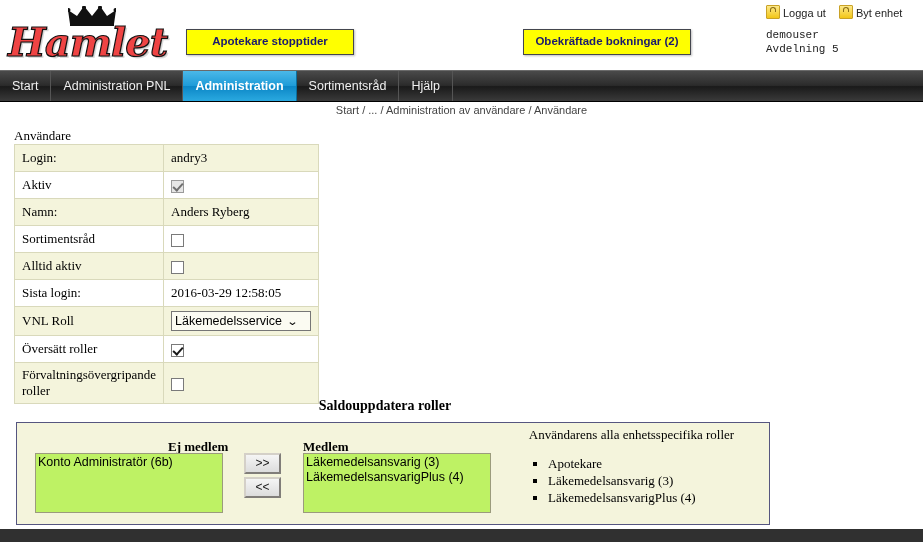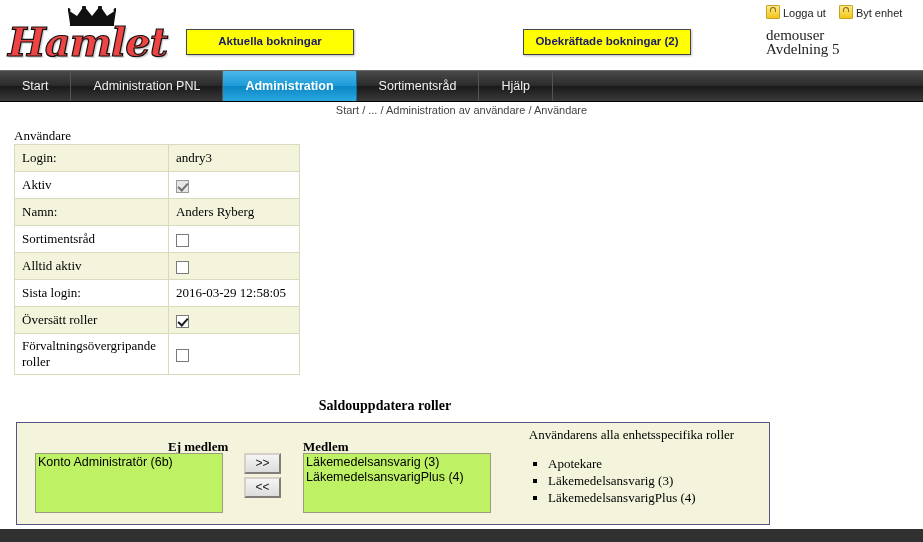--- a/index.html
+++ b/index.html
@@ -103,43 +103,43 @@
     width: 4px;
     height: 4px;
     border: 1.5px solid #8a6d18;
     border-bottom: none;
     border-radius: 3px 3px 0 0;
   }
   .acct-user {
     position: absolute;
     left: 766px;
     top: 28px;
-    font-family: Liberation Serif, serif;
-    font-size: 15px;
+    font-family: Liberation Mono, monospace;
+    font-size: 11px;
     color: #222;
     line-height: 14px;
   }
 
   
   .nav {
     position: absolute;
     left: 0;
     top: 70px;
     width: 923px;
     height: 30px;
     background: linear-gradient(#4a4a4a 0%, #2b2b2b 48%, #1a1a1a 52%, #3a3a3a 100%);
     border-top: 1px solid #6a6a6a;
     border-bottom: 1px solid #000;
     display: flex;
     align-items: stretch;
   }
   .nav-item {
     display: flex;
     align-items: center;
-    padding: 0 22px;
+    padding: 0 12px;
     color: #f0f0f0;
     font-family: "Liberation Sans", sans-serif;
     font-size: 12.5px;
     border-right: 1px solid #555;
     cursor: pointer;
     white-space: nowrap;
   }
   .nav-item.active {
     background: linear-gradient(#4bb8e8 0%, #1d9bd8 50%, #0b86c6 51%, #2aa9e0 100%);
     color: #ffffff;
@@ -330,21 +330,21 @@
       <path d="M2 18 L0 4 L9 10 L16 0 L24 10 L32 0 L39 10 L48 4 L46 18 Z" fill="#111"></path>
       <rect x="2" y="16" width="44" height="4" fill="#111"></rect>
       <circle cx="16" cy="1.5" r="2" fill="#111"></circle>
       <circle cx="32" cy="1.5" r="2" fill="#111"></circle>
       <circle cx="0.5" cy="4" r="2" fill="#111"></circle>
       <circle cx="47.5" cy="4" r="2" fill="#111"></circle>
     </svg>
     <div class="logo-word">Hamlet</div>
   </div>
 
-  <div class="btn-yellow" id="btn-stopptider">Aktuella bokningar</div>
+  <div class="btn-yellow" id="btn-stopptider">Apotekare stopptider</div>
 
   <div class="btn-yellow" id="btn-bokningar">Obekräftade bokningar (2)</div>
 
   <div class="account-links">
     <span class="acct-link">
       <span class="lock-icon"></span><span>Logga ut</span>
     </span>
     <span class="acct-link">
       <span class="lock-icon"></span><span>Byt enhet</span>
     </span>
@@ -399,20 +399,27 @@
       </tr>
       <tr>
         <td class="label">Alltid aktiv</td>
         <td class="value"><span class="cb"></span></td>
       </tr>
       <tr>
         <td class="label">Sista login:</td>
         <td class="value">2016-03-29 12:58:05</td>
       </tr>
       <tr>
+        <td class="label">VNL Roll</td>
+        <td class="value"><span class="sel">
+            <span>Läkemedelsservice</span>
+            <span class="sel-caret">⌄</span>
+          </span></td>
+      </tr>
+      <tr>
         <td class="label">Översätt roller</td>
         <td class="value"><span class="cb checked"></span></td>
       </tr>
       <tr>
         <td class="label">Förvaltningsövergripande roller</td>
         <td class="value"><span class="cb"></span></td>
       </tr>
     </tbody>
 </table>
 

